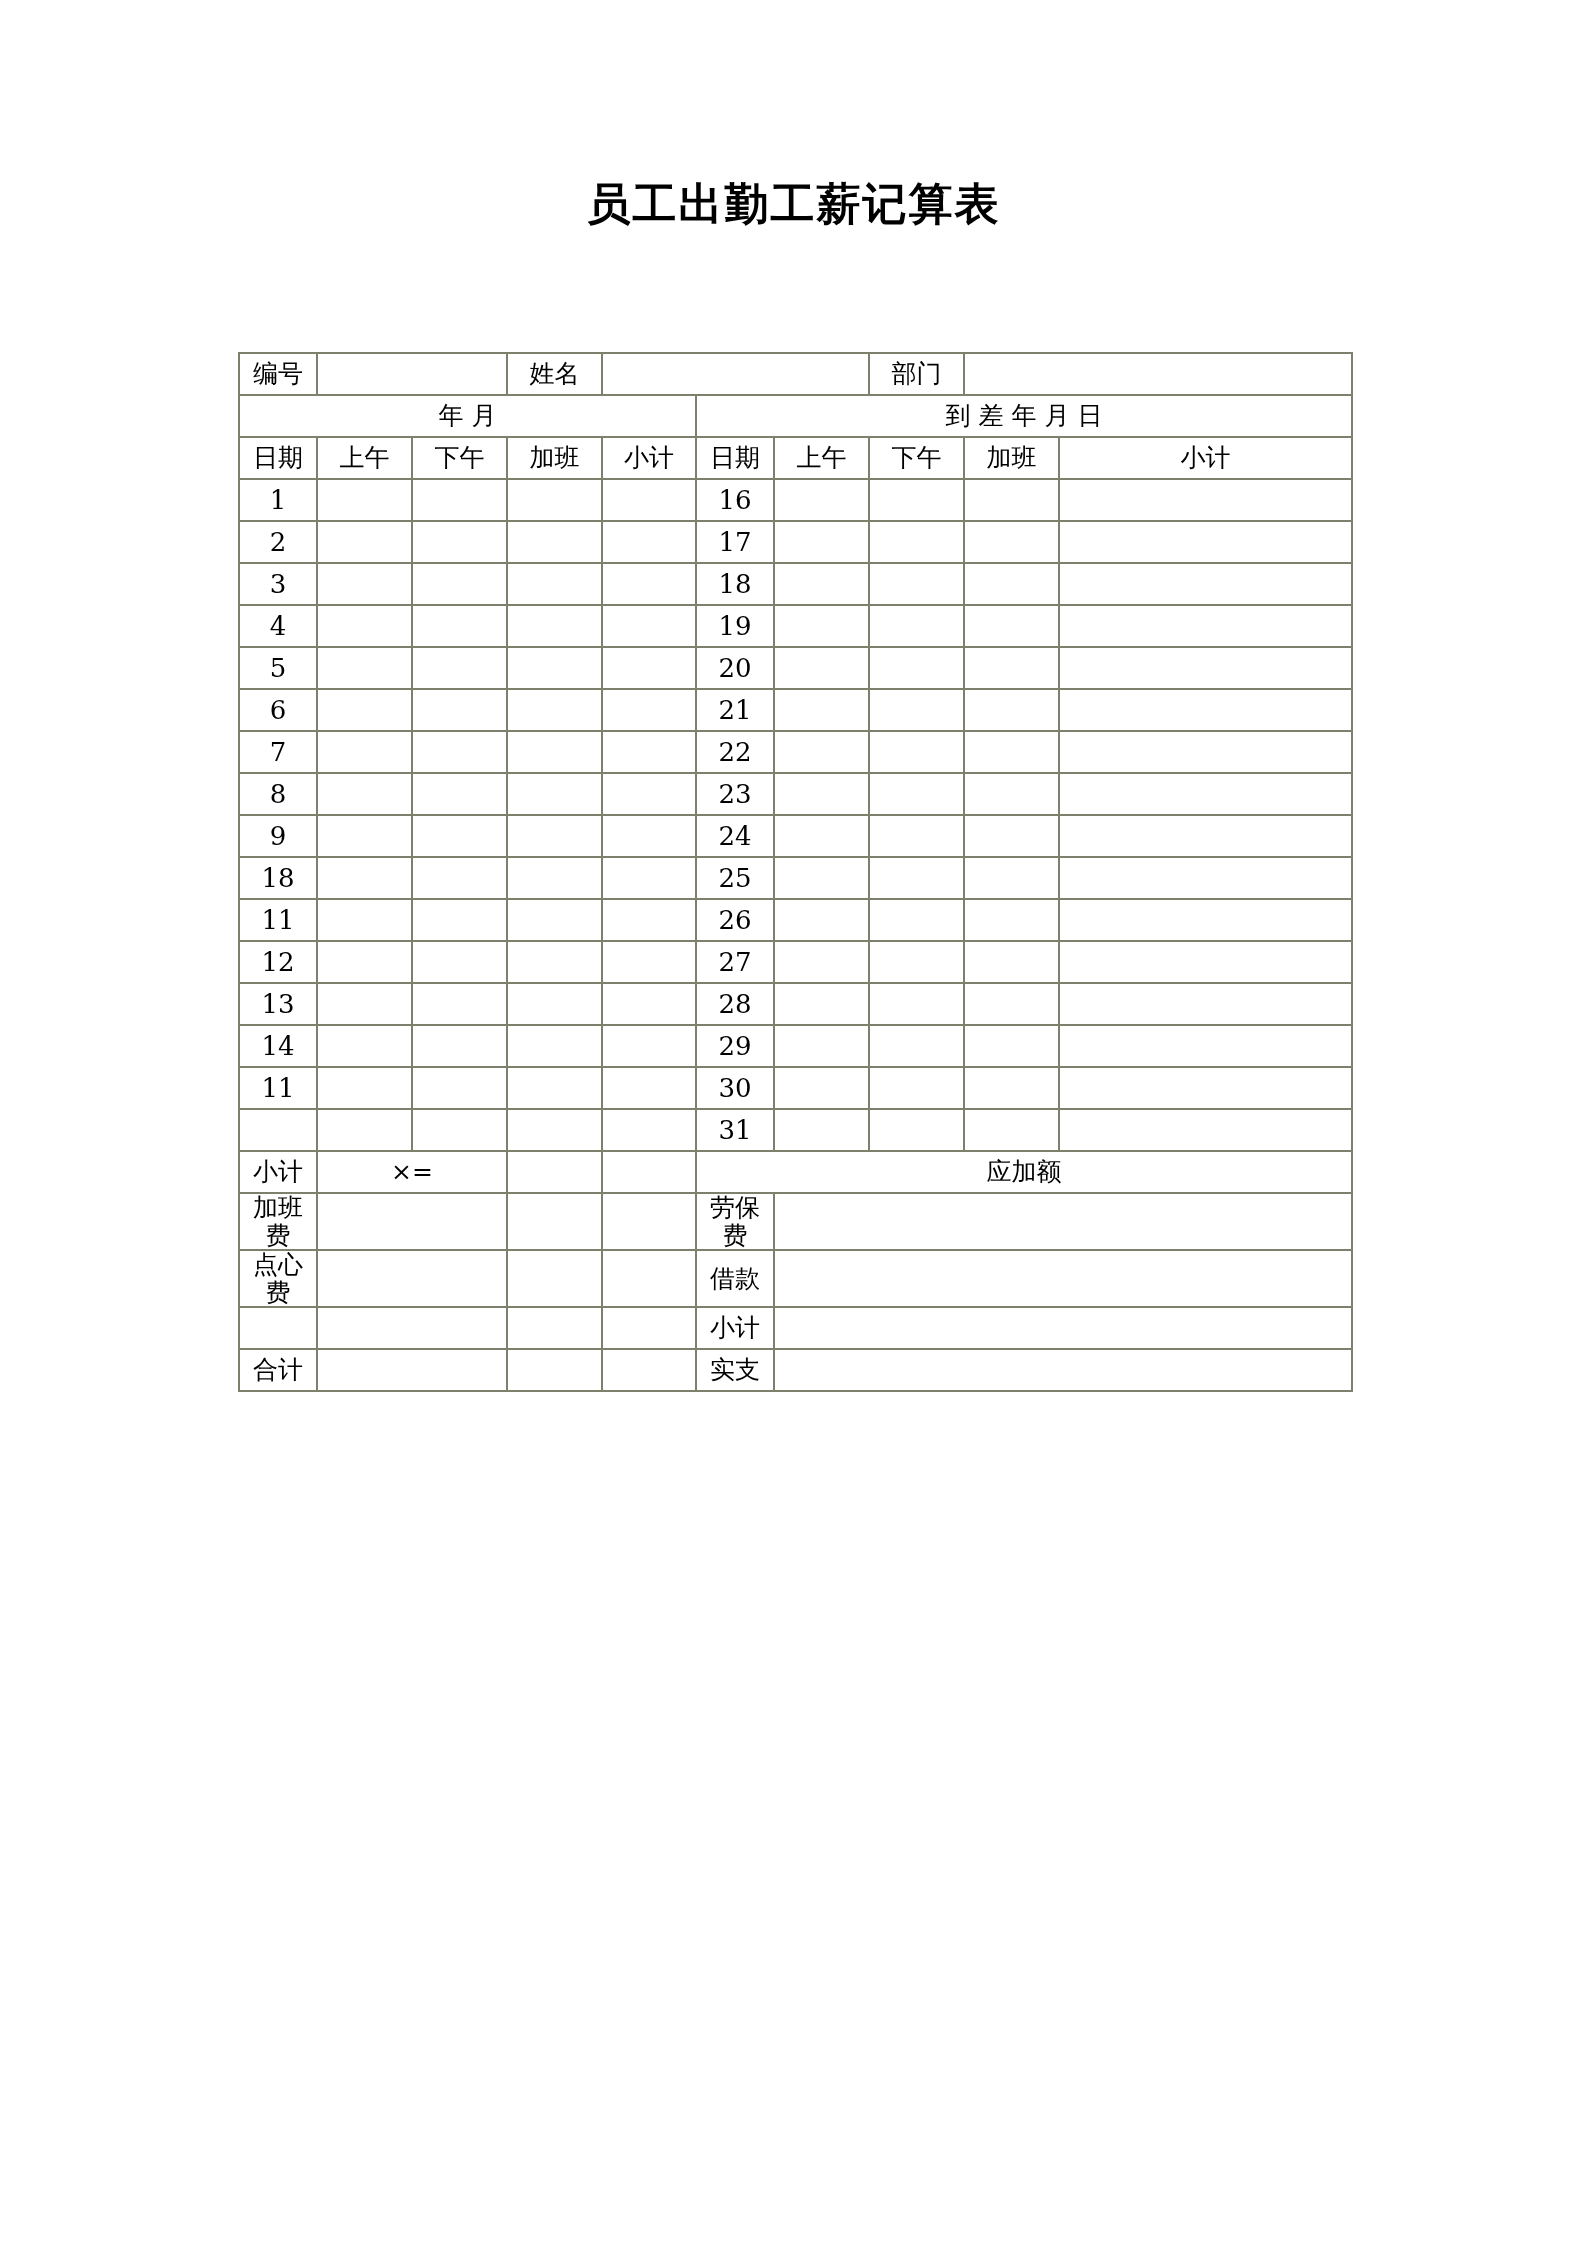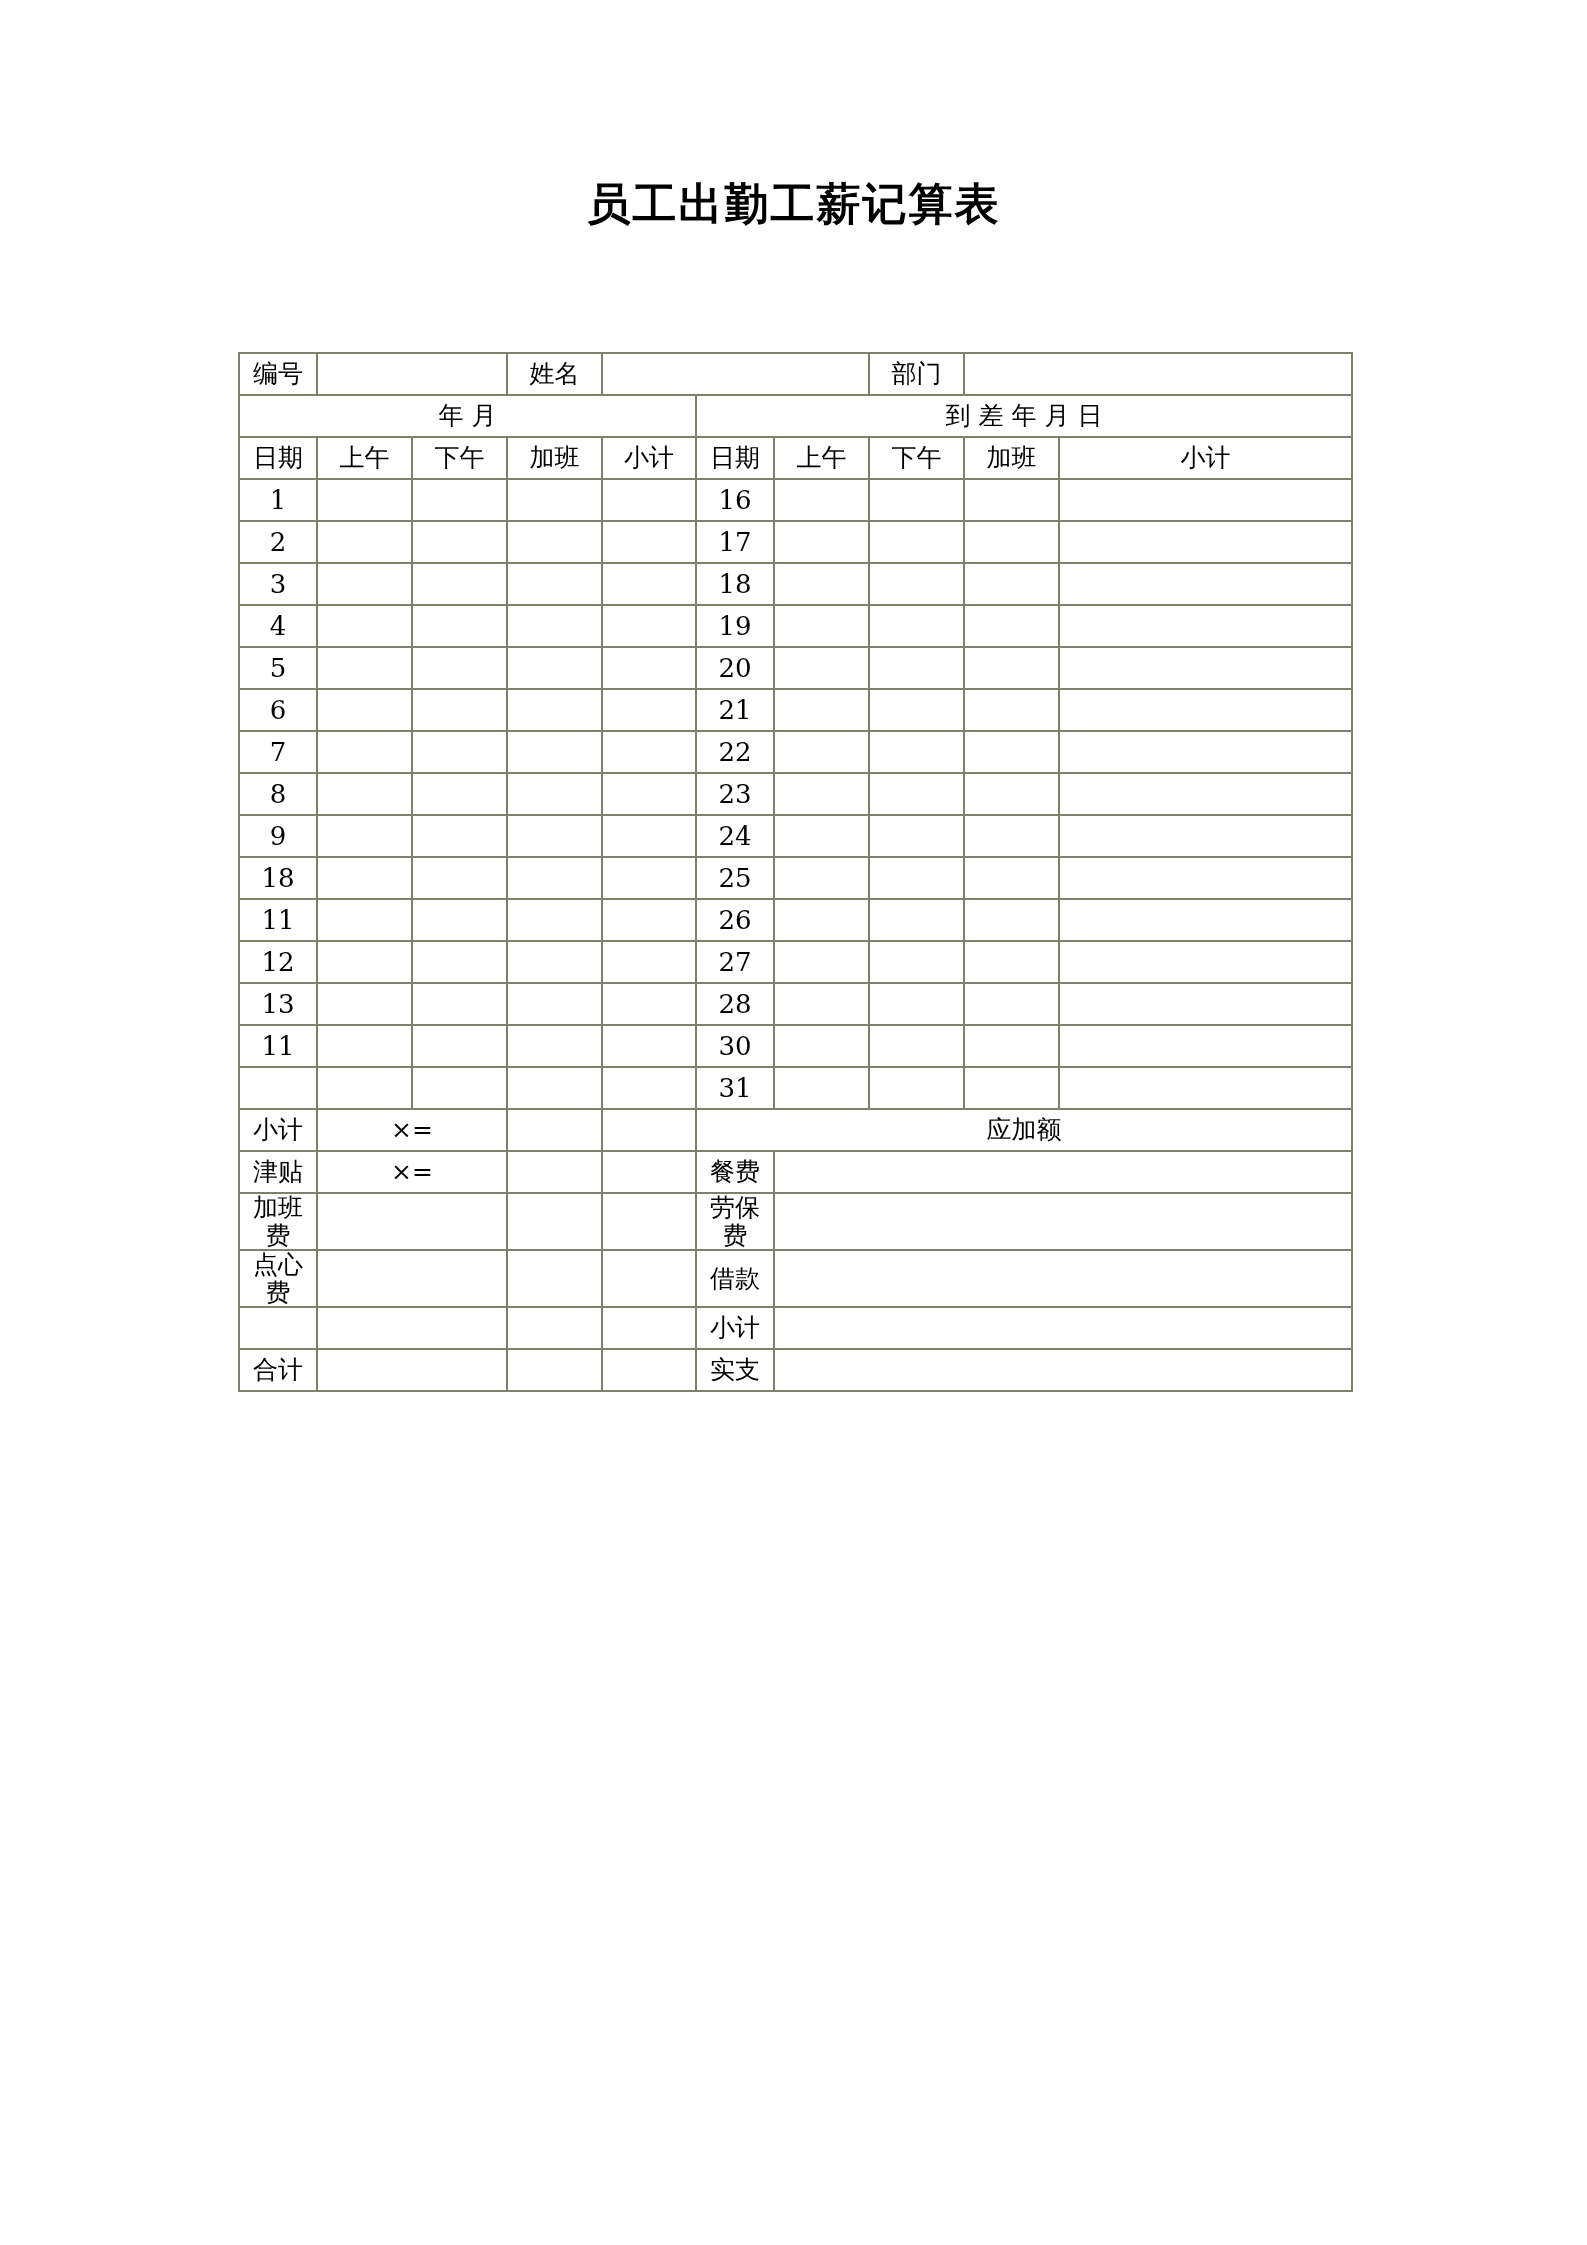--- a/index.html
+++ b/index.html
@@ -271,20 +271,32 @@
             <td class=""></td>
             <td class=""></td>
             <td class=""></td>
             <td class="num">28</td>
             <td class=""></td>
             <td class=""></td>
             <td class=""></td>
             <td class="" colspan="3"></td>
           </tr>
           <tr>
+            <td class="num">14</td>
+            <td class=""></td>
+            <td class=""></td>
+            <td class=""></td>
+            <td class=""></td>
+            <td class="num">29</td>
+            <td class=""></td>
+            <td class=""></td>
+            <td class=""></td>
+            <td class="" colspan="3"></td>
+          </tr>
+          <tr>
             <td class="num">11</td>
             <td class=""></td>
             <td class=""></td>
             <td class=""></td>
             <td class=""></td>
             <td class="num">30</td>
             <td class=""></td>
             <td class=""></td>
             <td class=""></td>
             <td class="" colspan="3"></td>
@@ -300,28 +312,20 @@
             <td class=""></td>
             <td class=""></td>
             <td class="" colspan="3"></td>
           </tr>
           <tr>
             <td class="lbl" colspan="1">小计</td>
             <td class="lbl" colspan="2">×=</td>
             <td class="" colspan="1"></td>
             <td class="" colspan="1"></td>
             <td class="lbl" colspan="7">应加额</td>
-          </tr>
-          <tr>
-            <td class="lbl" colspan="1">津贴</td>
-            <td class="lbl" colspan="2">×=</td>
-            <td class="" colspan="1"></td>
-            <td class="" colspan="1"></td>
-            <td class="lbl" colspan="1">餐费</td>
-            <td class="" colspan="6"></td>
           </tr>
           <tr>
             <td class="lbl" colspan="1">加班费</td>
             <td class="lbl" colspan="2"></td>
             <td class="" colspan="1"></td>
             <td class="" colspan="1"></td>
             <td class="lbl" colspan="1">劳保费</td>
             <td class="" colspan="6"></td>
           </tr>
           <tr>

